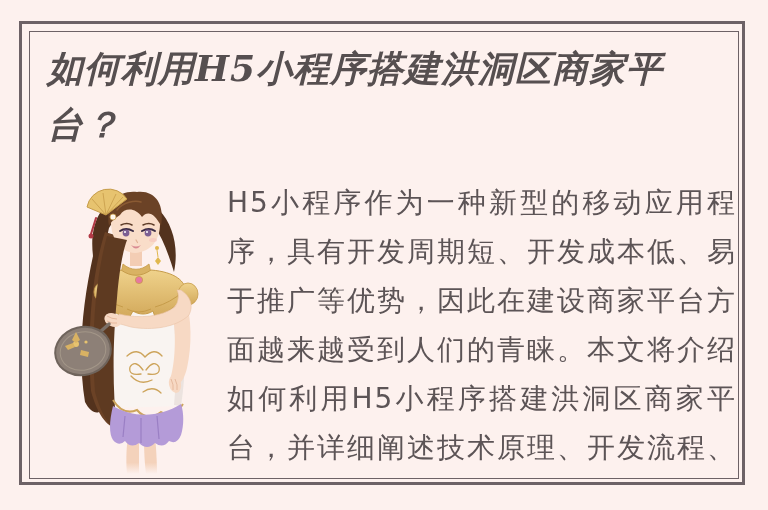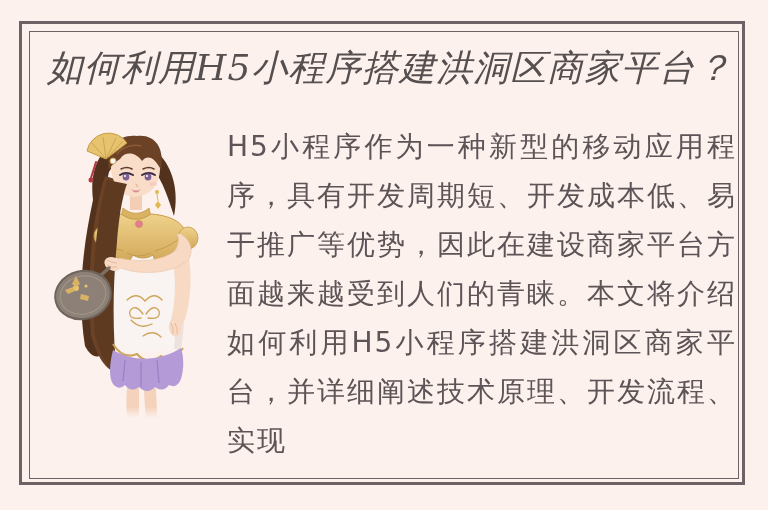--- a/index.html
+++ b/index.html
@@ -31,21 +31,21 @@
     position:absolute; left:31px; top:32px;
     width:706px; height:447px;
     overflow:hidden;
   }
   .title{
     margin:8px 0 17px 16px;
     width:690px;
     font-size:36px;
     line-height:56px;
     letter-spacing:1px;
-    font-weight:normal;
+    font-weight:bold;
     font-style:italic;
     color:var(--title-color);
     font-family:"DejaVu Serif","Liberation Serif",serif;
   }
   .article-body{
     margin-top:26px;
   }
   .illustration{
     float:left;
     width:158px; height:290px;

